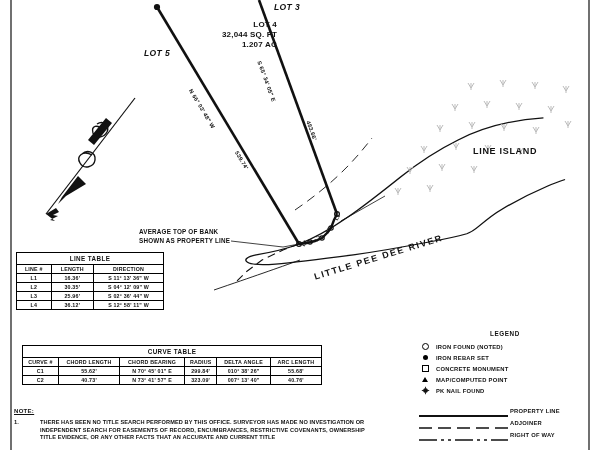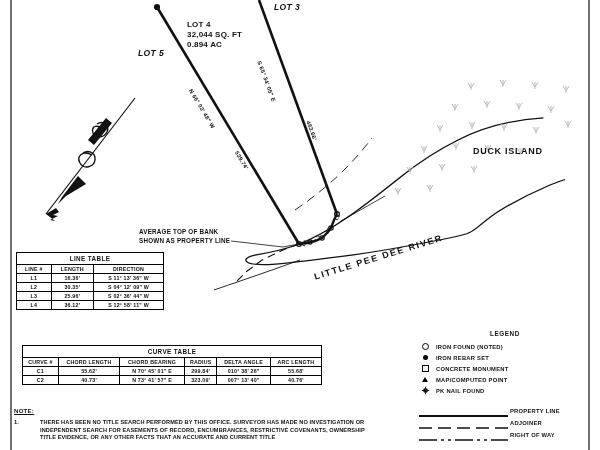--- a/index.html
+++ b/index.html
@@ -9,21 +9,21 @@
     font-family:"Liberation Sans", sans-serif;
     color:#111;
     overflow:hidden;
     position:relative;
   }
   #plat{position:absolute;left:0;top:0;width:600px;height:450px;}
 
   
   .lbl{position:absolute;font-family:"Liberation Sans",sans-serif;color:#111;white-space:pre;}
   .lot-label{font-size:8.5px;font-weight:bold;letter-spacing:.4px;font-style:italic;}
-  .area-label{font-size:8px;font-weight:bold;text-align:left;line-height:10px;letter-spacing:.2px;}
+  .area-label{font-size:8px;font-weight:bold;text-align:right;line-height:10px;letter-spacing:.2px;}
   .bearing{font-size:5.6px;font-weight:bold;letter-spacing:.3px;}
   .dist{font-size:5.6px;font-weight:bold;letter-spacing:.3px;}
   .ptlabel{font-size:5px;font-weight:bold;}
   .annot{font-size:6.3px;font-weight:bold;line-height:8.5px;letter-spacing:.2px;}
   .feature{font-size:9px;font-weight:bold;letter-spacing:.7px;}
 
   
   table.plat-table{
     position:absolute;
     border-collapse:collapse;
@@ -140,41 +140,41 @@
 
   <g>
     <line x1="419" y1="416" x2="508" y2="416" stroke="#111" stroke-width="1.9"></line>
     <line x1="419" y1="428" x2="508" y2="428" stroke="#111" stroke-width="1.3" stroke-dasharray="13,6"></line>
     <line x1="419" y1="440" x2="508" y2="440" stroke="#111" stroke-width="1.3" stroke-dasharray="18,4,3,4,3,4"></line>
   </g>
 </svg>
 
 <div class="lbl lot-label" style="left:274px;top:2px;">LOT 3</div>
 
-<div class="lbl lot-label" style="left:138px;top:48px;">LOT 5</div>
+<div class="lbl lot-label" style="left:144px;top:48px;">LOT 5</div>
 
 <div class="lbl area-label" style="left:187px;top:20px;width:90px;">LOT 4</div>
 <div class="lbl area-label" style="left:187px;top:30px;width:90px;">32,044 SQ. FT</div>
-<div class="lbl area-label" style="left:187px;top:40px;width:90px;">0.894 AC</div>
+<div class="lbl area-label" style="left:187px;top:40px;width:90px;">1.207 AC</div>
 
 <div class="lbl bearing" style="left:262px;top:60px;transform:rotate(70deg);transform-origin:left top;">S 65° 34' 05" E</div>
 <div class="lbl dist" style="left:311px;top:120px;transform:rotate(70deg);transform-origin:left top;">453.66'</div>
 
 <div class="lbl bearing" style="left:193px;top:88px;transform:rotate(59deg);transform-origin:left top;">N 66° 03' 48" W</div>
 <div class="lbl dist" style="left:239px;top:150px;transform:rotate(59deg);transform-origin:left top;">539.74'</div>
 
 <div class="lbl ptlabel" style="left:333px;top:218px;transform:rotate(-58deg);transform-origin:left top;">L1</div>
 <div class="lbl ptlabel" style="left:324px;top:231px;transform:rotate(-58deg);transform-origin:left top;">L2</div>
 <div class="lbl ptlabel" style="left:313px;top:239px;transform:rotate(-58deg);transform-origin:left top;">L3</div>
 <div class="lbl ptlabel" style="left:300px;top:244px;transform:rotate(-58deg);transform-origin:left top;">L4</div>
 
 <div class="lbl annot" style="left:139px;top:228px;">AVERAGE TOP OF BANK</div>
 <div class="lbl annot" style="left:139px;top:237px;">SHOWN AS PROPERTY LINE</div>
 
-<div class="lbl feature" style="left:473px;top:146px;">DUCK ISLAND</div>
+<div class="lbl feature" style="left:473px;top:146px;">LINE ISLAND</div>
 <div class="lbl feature" style="left:313px;top:272px;transform:rotate(-17deg);transform-origin:left top;letter-spacing:1.6px;">LITTLE PEE DEE RIVER</div>
 
 <table class="plat-table" id="line-table">
   <tbody>
       <tr>
         <td class="tbl-title" colspan="3">LINE TABLE</td>
       </tr>
   <tr>
     <td class="hdr">LINE #</td>
     <td class="hdr">LENGTH</td>

